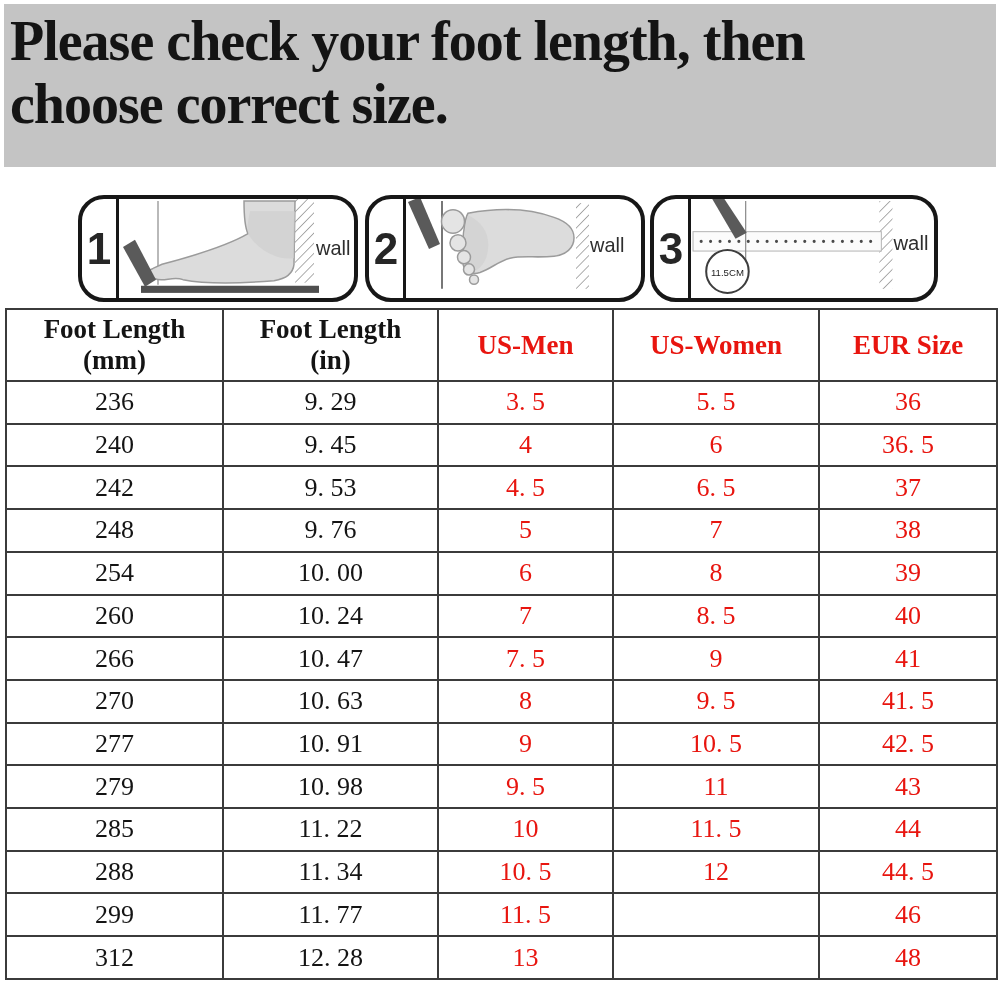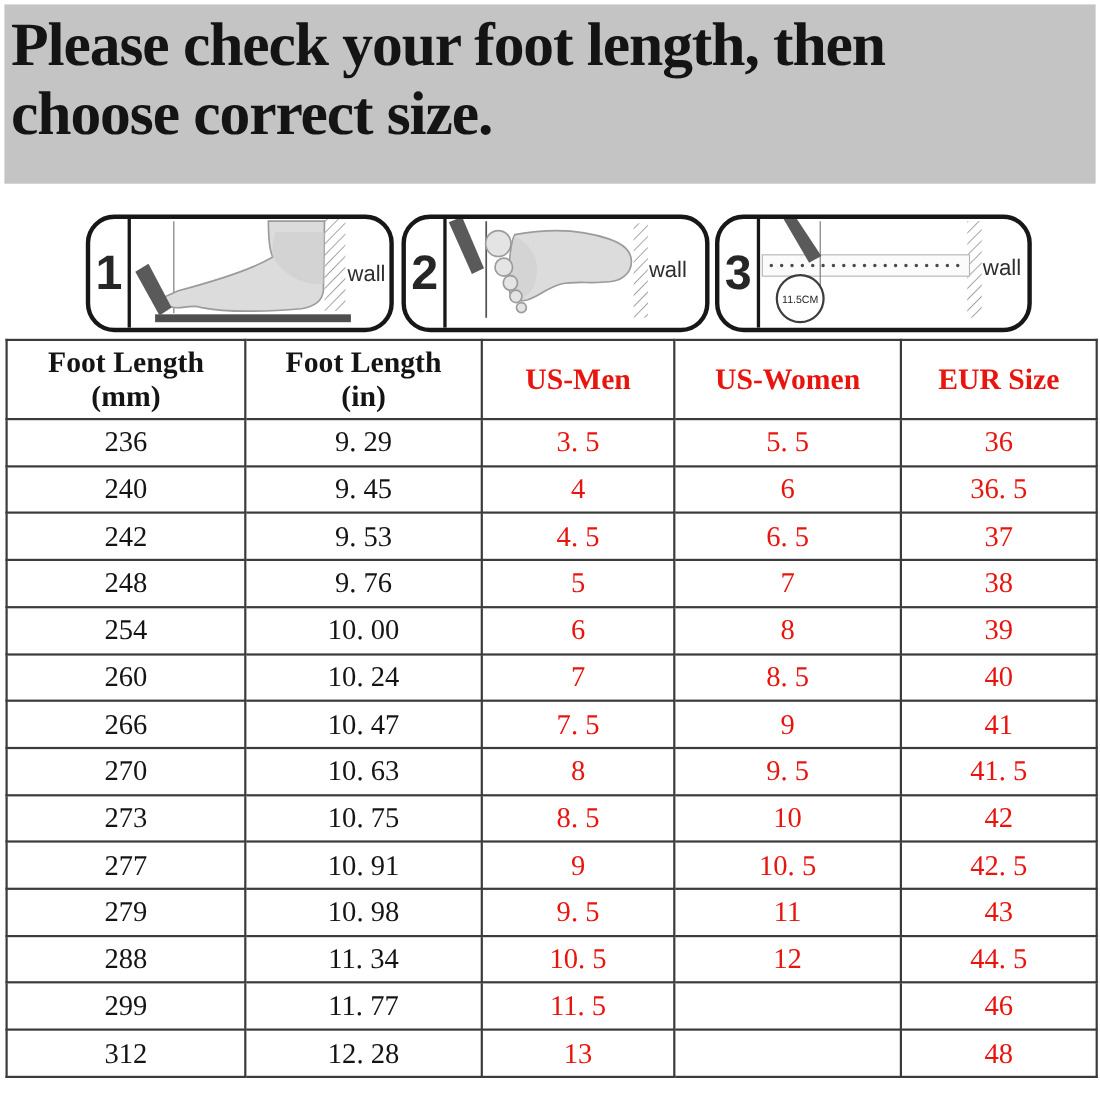--- a/index.html
+++ b/index.html
@@ -207,41 +207,41 @@
         <td class="c-red">41</td>
       </tr>
       <tr>
         <td class="c-black">270</td>
         <td class="c-black">10. 63</td>
         <td class="c-red">8</td>
         <td class="c-red">9. 5</td>
         <td class="c-red">41. 5</td>
       </tr>
       <tr>
-        <td class="c-black">273</td>
-        <td class="c-black">10. 75</td>
-        <td class="c-red">8. 5</td>
-        <td class="c-red">10</td>
-        <td class="c-red">42</td>
-      </tr>
-      <tr>
         <td class="c-black">277</td>
         <td class="c-black">10. 91</td>
         <td class="c-red">9</td>
         <td class="c-red">10. 5</td>
         <td class="c-red">42. 5</td>
       </tr>
       <tr>
         <td class="c-black">279</td>
         <td class="c-black">10. 98</td>
         <td class="c-red">9. 5</td>
         <td class="c-red">11</td>
         <td class="c-red">43</td>
       </tr>
       <tr>
+        <td class="c-black">285</td>
+        <td class="c-black">11. 22</td>
+        <td class="c-red">10</td>
+        <td class="c-red">11. 5</td>
+        <td class="c-red">44</td>
+      </tr>
+      <tr>
         <td class="c-black">288</td>
         <td class="c-black">11. 34</td>
         <td class="c-red">10. 5</td>
         <td class="c-red">12</td>
         <td class="c-red">44. 5</td>
       </tr>
       <tr>
         <td class="c-black">299</td>
         <td class="c-black">11. 77</td>
         <td class="c-red">11. 5</td>

